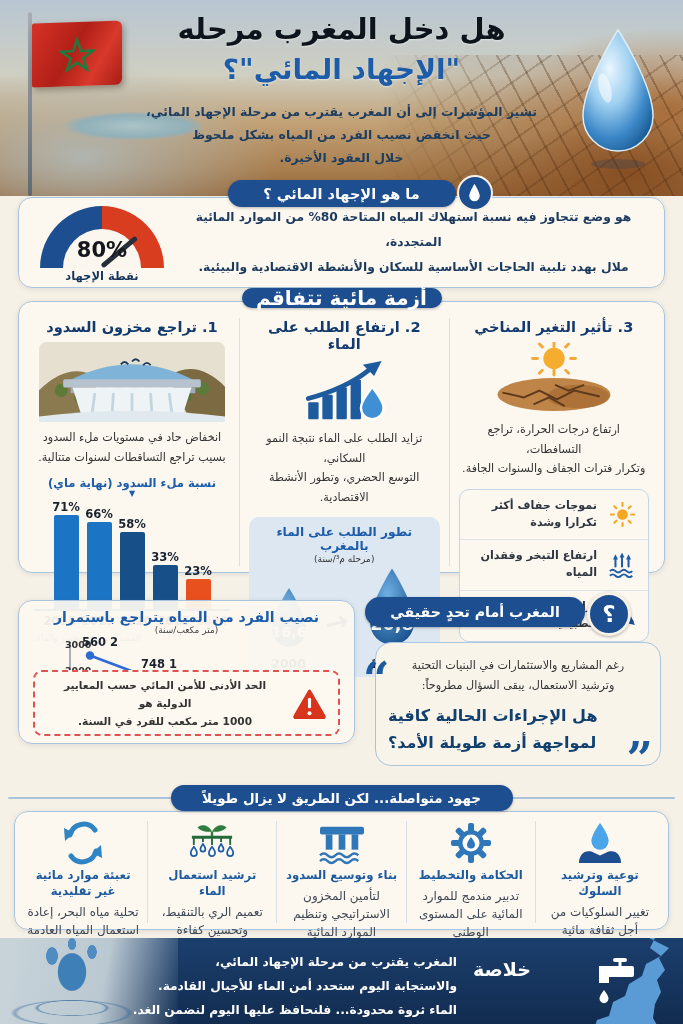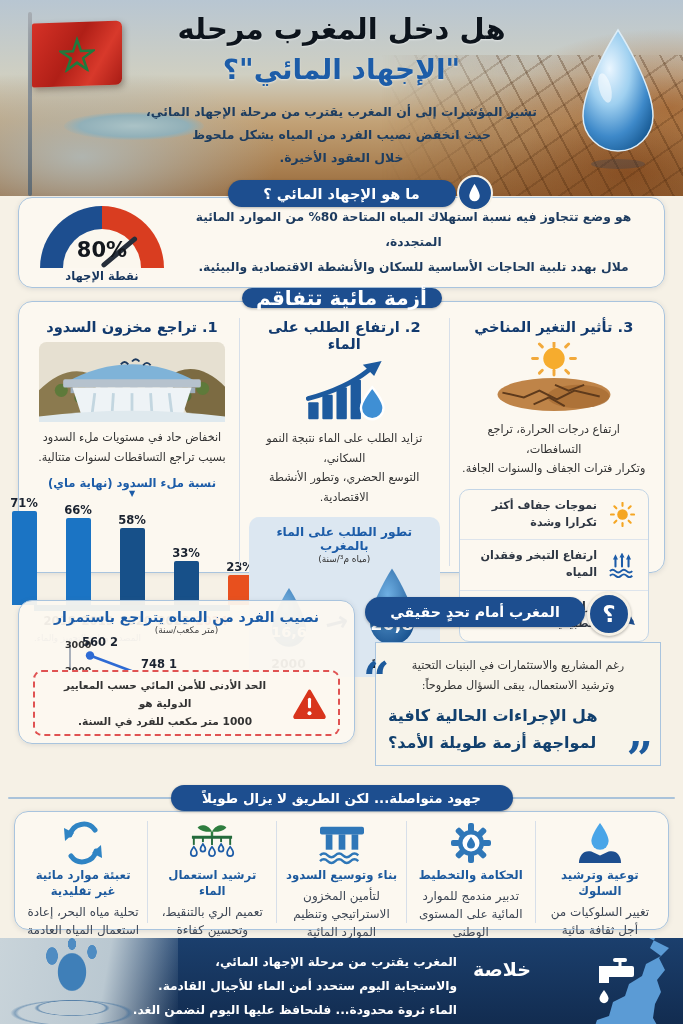--- a/index.html
+++ b/index.html
@@ -65,22 +65,22 @@
   .crisis-pill{top:288px;left:50%;transform:translateX(-50%);width:200px;height:20px;font-size:20px}
   .crisis-panel{top:301px;left:18px;right:18px;height:272px;display:flex;direction:ltr;padding:16px 6px 6px}
   .ccol{flex:1;padding:0 9px;direction:rtl}
   .ccol + .ccol{border-left:1.5px solid #d7dfe9}
   .ctitle{font-size:14.6px;font-weight:bold;color:#123a6e;text-align:center;margin-bottom:7px}
   .cdesc{font-size:11.2px;color:#333;text-align:center;line-height:1.75;font-weight:500}
   .cicon{display:flex;justify-content:center;margin:2px 0 6px}
   .bartitle{margin-top:9px;font-size:11.6px;color:#1c5ca8;font-weight:bold;text-align:center}
   .bararrow{text-align:center;color:#1c5ca8;font-size:8px;line-height:.9}
   .barwrap{width:196px;margin:2px auto 0}
-  .bars{display:flex;align-items:flex-end;justify-content:center;gap:29px;height:112px;
-    direction:ltr;border-bottom:6px solid #0369a1}
+  .bars{display:flex;align-items:flex-end;justify-content:center;gap:8px;height:112px;
+    direction:ltr;border-bottom:2px solid #0369a1}
   .bargroup{width:25px;display:flex;flex-direction:column;justify-content:flex-end;align-items:center}
   .barval{font-size:11.6px;font-weight:bold;color:#1b2330;margin-bottom:1px}
   .bar{width:25px;border-radius:2px 2px 0 0}
   .years{display:flex;justify-content:center;gap:13px;direction:ltr;margin-top:3px}
   .years span{width:25px;text-align:center;font-size:11.6px;font-weight:bold;color:#222}
   .years span:last-child{color:#d8341c}
   .srcline{margin-top:5px;font-size:8.8px;color:#5c6e85;text-align:left;font-weight:500}
 
   .demand-box{margin-top:10px;background:#dce7f1;border-radius:10px;padding:8px 8px 6px}
   .demand-title{font-size:12.2px;font-weight:bold;color:#1c5ca8;text-align:center}
@@ -108,21 +108,21 @@
 
   
   .challenge{position:absolute;top:588px;right:18px;width:300px;height:186px}
   .ch-pill{position:absolute;top:9px;left:0;right:80px;height:30px;border-radius:16px;background:#1d4e8f;
     color:#fff;font-weight:bold;font-size:14.2px;display:flex;align-items:center;justify-content:center;
     box-shadow:0 1px 3px rgba(0,0,0,.28)}
   .ch-q{position:absolute;top:4px;right:34px;width:44px;height:44px;border-radius:50%;background:#1d4e8f;
     border:3px solid #f6f1e6;color:#fff;font-size:23px;font-weight:bold;
     display:flex;align-items:center;justify-content:center;z-index:2;box-shadow:0 1px 3px rgba(0,0,0,.3)}
   .ch-box{position:absolute;top:54px;left:10px;right:4px;bottom:8px;border:1.5px solid #a9c4de;
-    border-radius:0;background:#f8f4ea;padding:13px 12px 6px}
+    border-radius:16px;background:#f8f4ea;padding:13px 12px 6px}
   .ch-intro{font-size:11.2px;color:#333;text-align:center;line-height:1.8;font-weight:500}
   .ch-question{margin-top:7px;font-size:16px;font-weight:bold;color:#12406e;text-align:left;line-height:1.65}
   .quote{position:absolute;color:#1d5a9c;font-size:46px;font-weight:bold;font-family:"DejaVu Serif",serif;line-height:1;z-index:3}
   .q-open{left:-2px;top:68px}
   .q-close{right:12px;bottom:-8px}
 
   
   .eff-rule{position:absolute;top:797px;left:8px;right:8px;height:2px;background:#aac3da;border-radius:1px}
   .eff-pill{top:785px;left:50%;transform:translateX(-50%);width:342px;height:26px;font-size:13.4px}
   .eff-panel{top:811px;left:14px;right:14px;height:119px;display:flex;padding:9px 4px 6px}
@@ -303,21 +303,21 @@
           <polygon points="86,2 66,6 78,18" fill="#1d5a9e"></polygon>
           <path d="M76,30 C76,30 64,44 64,52 a12,12 0 0 0 24,0 C88,44 76,30 76,30 Z" fill="#3f8fd4" stroke="#fff" stroke-width="2.5"></path>
         </svg>
       </div>
       <div class="cdesc">
         <div>تزايد الطلب على الماء نتبجة النمو السكاني،</div>
         <div>التوسع الحضري، وتطور الأنشطة الاقتصادية.</div>
       </div>
       <div class="demand-box">
         <div class="demand-title">تطور الطلب على الماء بالمغرب</div>
-        <div class="demand-sub">(مياه م³/سنة)</div>
+        <div class="demand-sub">(مرحله م³/سنة)</div>
         <div class="drops-row">
           <div class="drop-col">
             <svg width="52" height="68" viewBox="0 0 100 140">
               <defs>
                   <radialGradient id="d1" cx="40%" cy="35%" r="75%">
                     <stop offset="0%" stop-color="#7db9e8"></stop>
                     <stop offset="100%" stop-color="#1d5f9e"></stop>
                   </radialGradient>
                 </defs>
               <path d="M50,4 C50,4 15,58 15,90 a35,35 0 0 0 70,0 C85,58 50,4 50,4 Z" fill="url(#d1)"></path>

